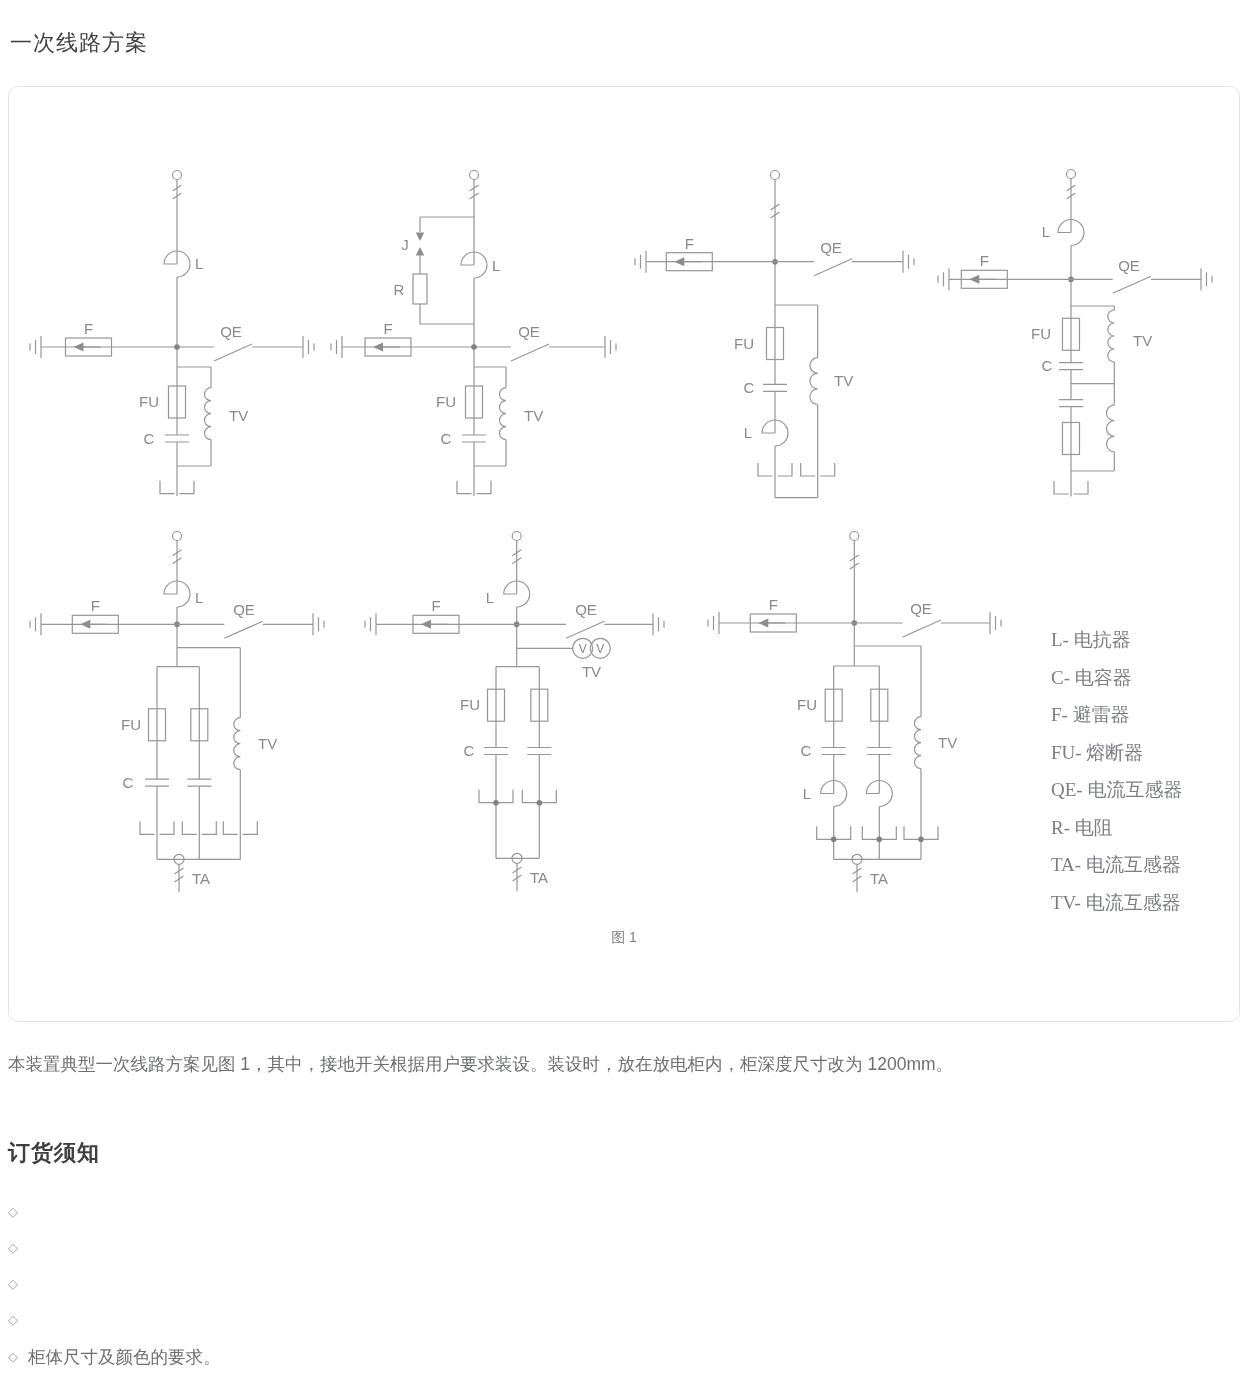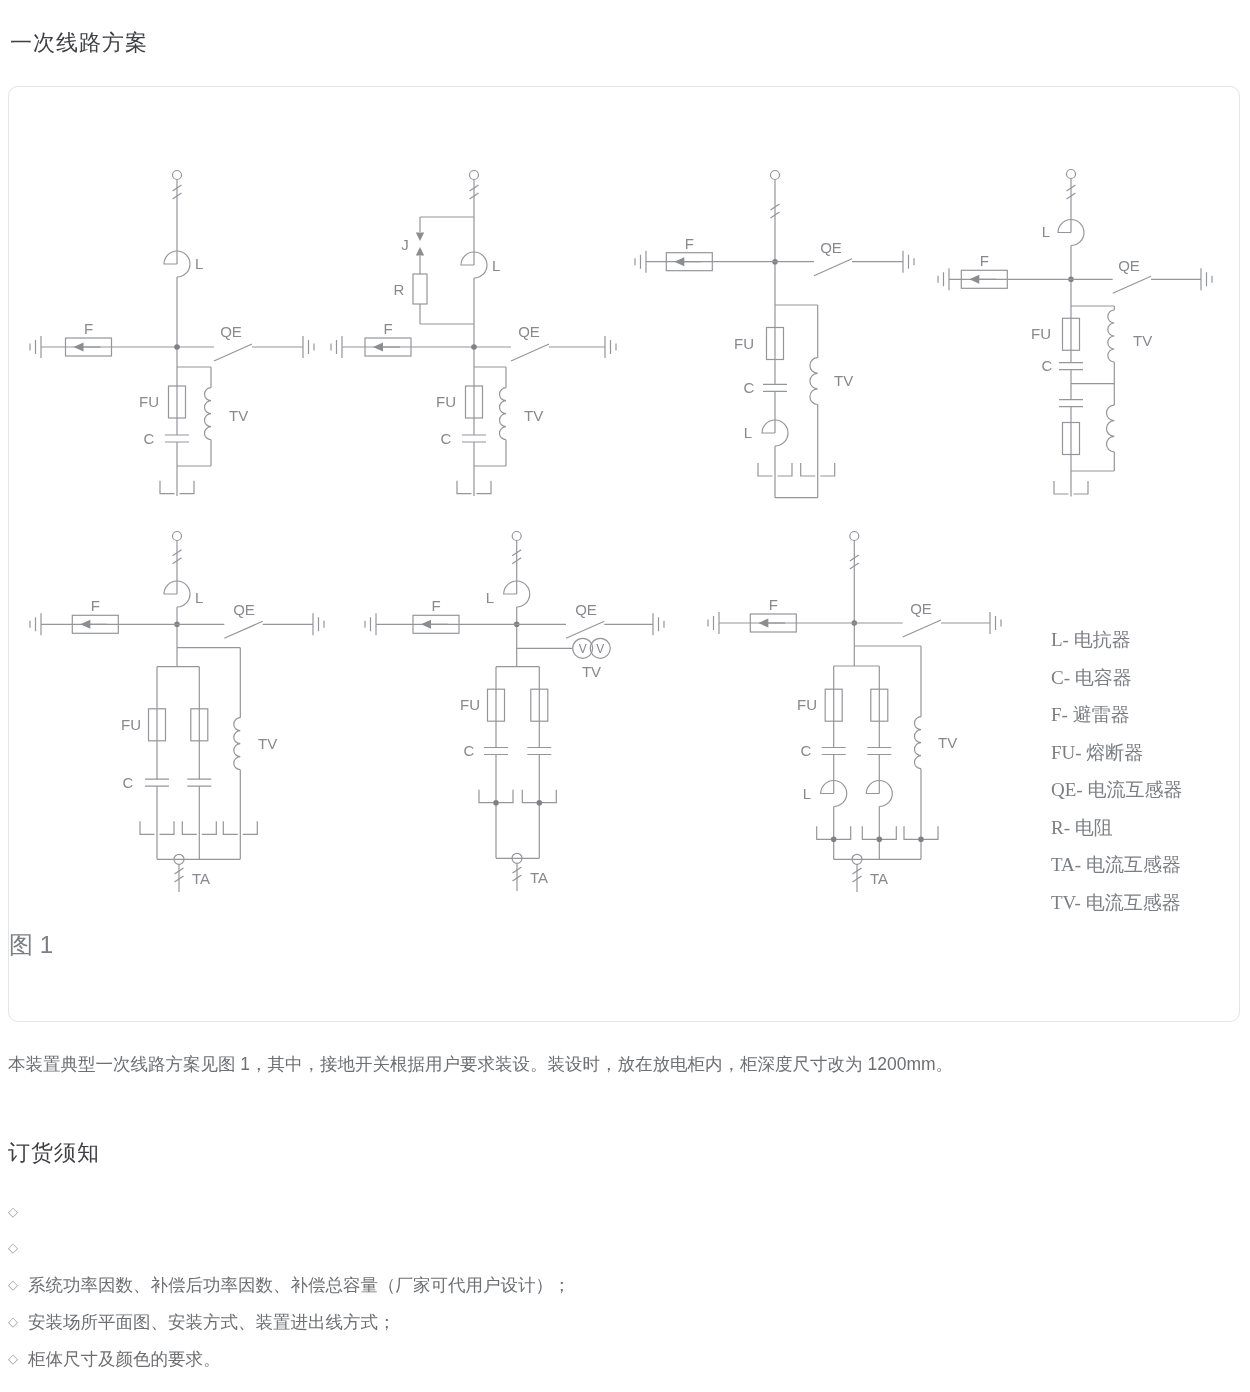--- a/index.html
+++ b/index.html
@@ -6,23 +6,23 @@
   body{width:1250px;height:1392px;position:relative;font-family:"Liberation Sans",sans-serif;overflow:hidden;}
   .page-title{position:absolute;left:10px;top:28px;font-size:22px;font-weight:400;color:#3e3f42;letter-spacing:1px;}
   .fig-box{position:absolute;left:8px;top:86px;width:1232px;height:936px;border:1px solid #e3e4e6;border-radius:10px;background:#ffffff;box-sizing:border-box;}
   .fig-box svg{position:absolute;left:0;top:0;}
   .w{stroke:#94969a;stroke-width:1.2;fill:none;}
   .af{fill:#8b8d91;stroke:none;}
   .dot{fill:#7f8185;stroke:none;}
   .lbl{fill:#87898d;font-family:"Liberation Sans",sans-serif;font-size:15px;}
   .vlbl{fill:#87898d;font-family:"Liberation Sans",sans-serif;font-size:12px;}
   .legend{position:absolute;left:1042px;top:534px;font-size:19px;color:#7b7e82;line-height:37.5px;white-space:nowrap;font-family:Liberation Serif, serif;}
-  .fig-caption{position:absolute;left:0;top:842px;width:100%;font-size:24px;color:#7b7e82;}
+  .fig-caption{position:absolute;left:0;top:842px;width:100%;text-align:center;font-size:14px;color:#7b7e82;}
   .desc{position:absolute;left:8px;top:1050px;width:1236px;font-size:17.5px;color:#6d6f72;line-height:28px;}
-  .section-title{position:absolute;left:8px;top:1138px;font-size:22px;font-weight:400;color:#3e3f42;letter-spacing:1px;}
+  .section-title{position:absolute;left:8px;top:1138px;font-size:22px;font-weight:700;color:#3e3f42;letter-spacing:1px;}
   .bullets{position:absolute;left:8px;top:1202px;width:1236px;}
   .bullet-row{display:flex;align-items:baseline;margin-bottom:13px;font-size:17.5px;color:#6d6f72;line-height:23px;}
   .bullet-marker{font-size:13px;color:#9a9da1;margin-right:10px;flex:0 0 auto;position:relative;top:-2px;}
 </style>
 </head>
 <body>
 
 <div class="page-title">一次线路方案</div>
 
 <div class="fig-box">
@@ -289,23 +289,21 @@
 
 <div class="bullets">
   <div class="bullet-row">
     <span class="bullet-marker">◇</span>
   </div>
   <div class="bullet-row">
     <span class="bullet-marker">◇</span>
   </div>
   <div class="bullet-row">
     <span class="bullet-marker">◇</span>
-    <span>系统功率因数、补偿后功率因数、补偿总容量（厂家可代用户设计）；</span>
-  </div>
-  <div class="bullet-row">
-    <span class="bullet-marker">◇</span>
-    <span>安装场所平面图、安装方式、装置进出线方式；</span>
+  </div>
+  <div class="bullet-row">
+    <span class="bullet-marker">◇</span>
   </div>
   <div class="bullet-row">
     <span class="bullet-marker">◇</span>
     <span>柜体尺寸及颜色的要求。</span>
   </div>
 </div>
 
 </body></html>

